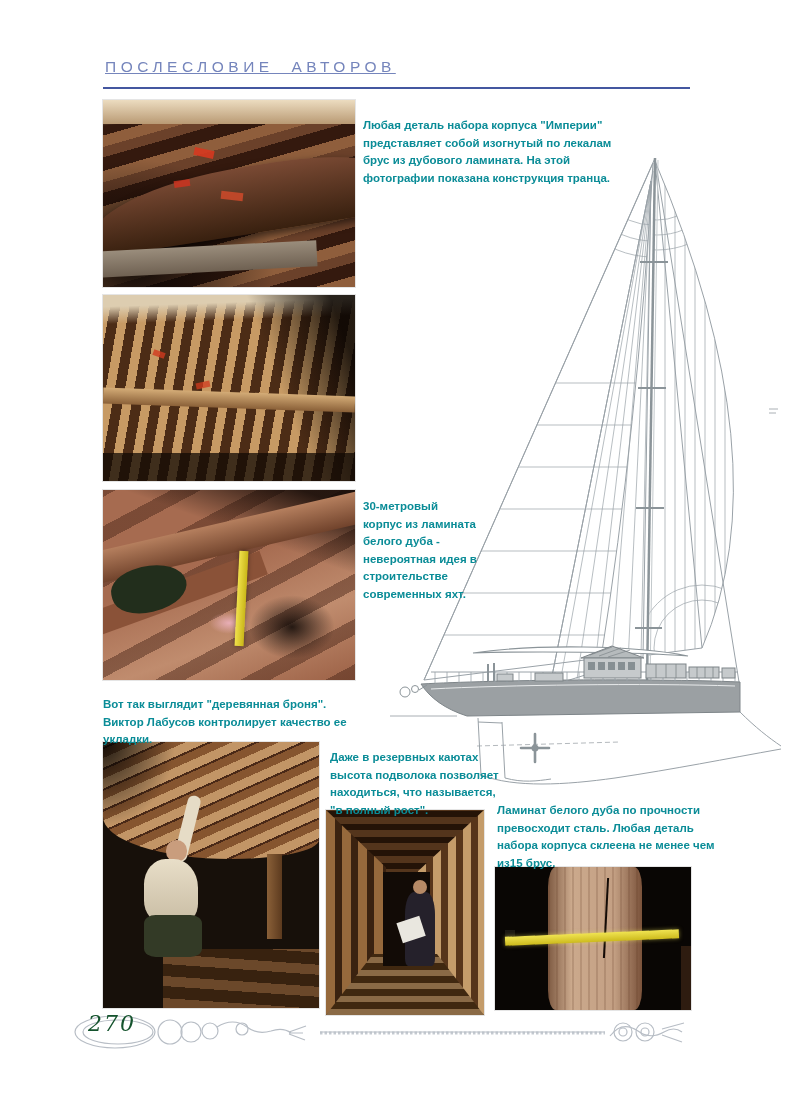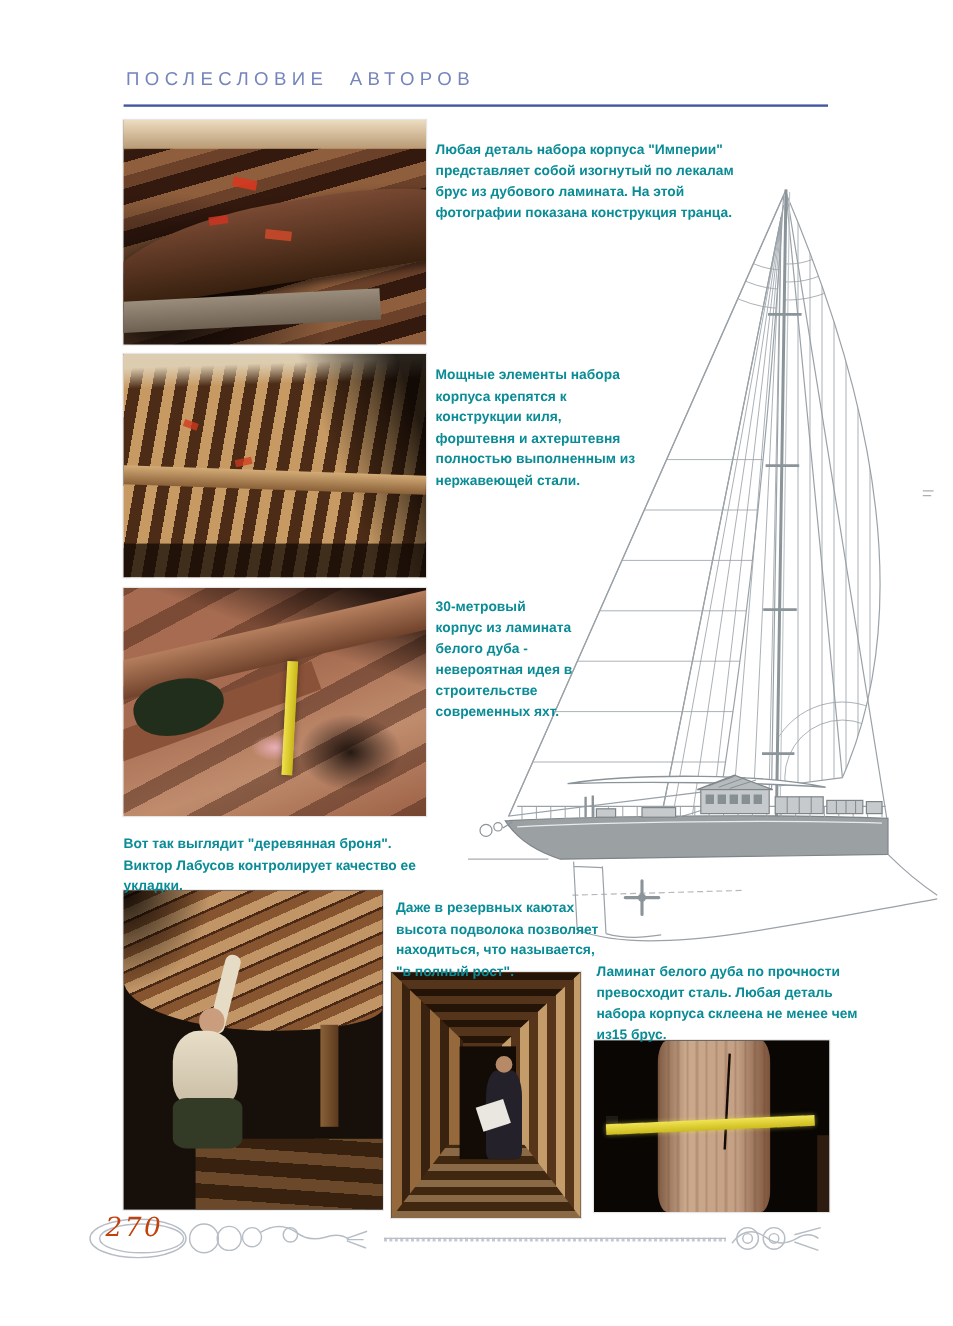--- a/index.html
+++ b/index.html
@@ -1,20 +1,20 @@
 <!DOCTYPE html>
 <html><head>
 <meta charset="utf-8">
 <style>
   html,body{margin:0;padding:0;background:#ffffff;}
   .page{position:relative;width:794px;height:1105px;background:#fff;overflow:hidden;
         font-family:"Liberation Sans",sans-serif;}
   
   .hdr-title{position:absolute;left:105px;top:58px;font-size:15.5px;font-weight:400;
-             letter-spacing:4.5px;word-spacing:9px;color:#7585bc;}
+             letter-spacing:4.5px;word-spacing:9px;color:#7585bc;text-decoration:underline;}
   .hdr-rule{position:absolute;left:103px;top:87px;width:587px;height:2px;background:#4457a0;}
   
   .cap{position:absolute;font-weight:bold;font-size:11.5px;line-height:17.5px;
        color:#0a8c97;white-space:pre-line;z-index:3;}
   
   .photo{position:absolute;overflow:hidden;z-index:2;box-shadow:0 0 0 1px rgba(0,0,0,.10);}
   .photo>div{position:absolute;}
   
   #photo1{left:103px;top:100px;width:252px;height:187px;
     background:
@@ -88,21 +88,21 @@
         linear-gradient(90deg,#7e5a42,#cba98c 25%,#c4a084 70%,#7a523a);}
   .p6-crack{left:56%;top:8%;width:2px;height:56%;background:#140b06;transform:rotate(3deg);}
   .p6-tape{left:5%;top:46%;width:89%;height:9px;background:linear-gradient(#f0e452,#cdbb1d);transform:rotate(-2.5deg);
       box-shadow:0 0 4px rgba(240,230,90,.5);}
   .p6-tapeend{left:5%;top:44%;width:5%;height:13px;background:#1d1a14;}
   .p6-sliver{right:0;bottom:0;width:5%;height:45%;background:#2e1c10;}
   
   .yacht-svg{position:absolute;left:385px;top:133px;z-index:0;}
   .footer-svg{position:absolute;left:70px;top:1008px;z-index:1;}
   .page-num{position:absolute;left:88px;top:1011px;z-index:2;font-family:"DejaVu Serif",serif;
-            font-style:italic;font-size:22px;letter-spacing:2px;color:#c2410c;}
+            font-style:italic;font-size:22px;letter-spacing:2px;color:#14532d;}
 </style>
 </head>
 <body>
 
 <div class="page">
 
   <div class="hdr-title">ПОСЛЕСЛОВИЕ АВТОРОВ</div>
   <div class="hdr-rule"></div>
 
   <svg class="yacht-svg" width="400" height="665" viewBox="0 0 400 665">
@@ -218,26 +218,20 @@
       <div class="p6-crack"></div>
       <div class="p6-sliver"></div>
     <div class="p6-tapeend"></div>
       <div class="p6-tape"></div>
   </div>
 
   <div class="cap" style="left:363px;top:117px;width:280px">Любая деталь набора корпуса "Империи"
 представляет собой изогнутый по лекалам
 брус из дубового ламината. На этой
 фотографии показана конструкция транца.</div>
-  <div class="cap" style="left:363px;top:305px;width:220px">Мощные элементы набора
-корпуса крепятся к
-конструкции киля,
-форштевня и ахтерштевня
-полностью выполненным из
-нержавеющей стали.</div>
   <div class="cap" style="left:363px;top:498px;width:180px">30-метровый
 корпус из ламината
 белого дуба -
 невероятная идея в
 строительстве
 современных яхт.</div>
   <div class="cap" style="left:103px;top:696px;width:280px">Вот так выглядит "деревянная броня".
 Виктор Лабусов контролирует качество ее
 укладки.</div>
   <div class="cap" style="left:330px;top:749px;width:230px">Даже в резервных каютах

